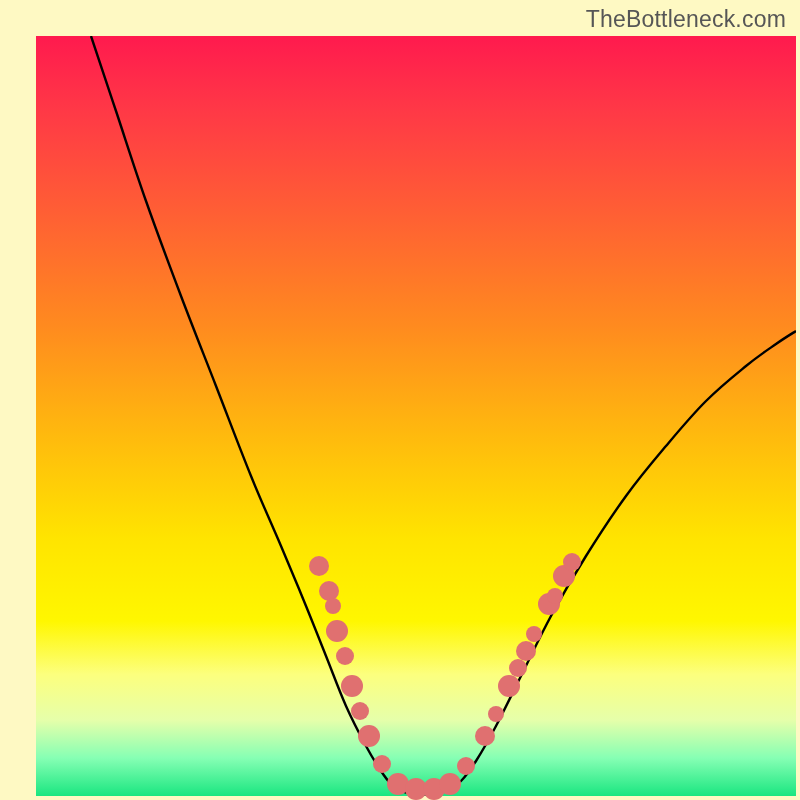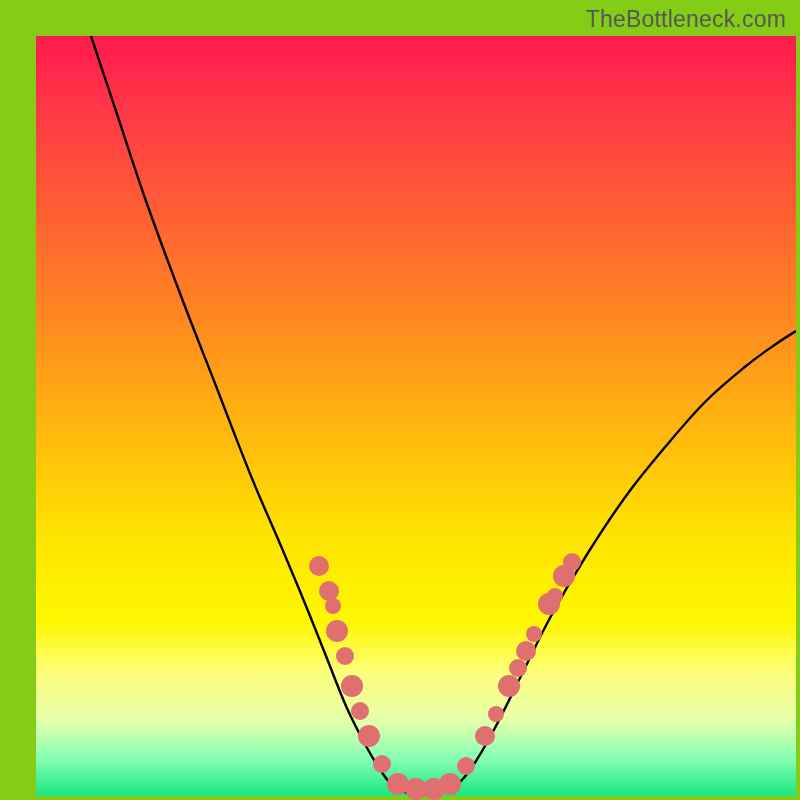--- a/index.html
+++ b/index.html
@@ -8,21 +8,21 @@
     width: 800px;
     height: 800px;
     overflow: hidden;
     background: #000;
     font-family: Arial, Helvetica, sans-serif;
   }
   .frame {
     position: relative;
     width: 800px;
     height: 800px;
-    background: #84cc16;
+    background: #fef9c3;
     text-align: center;
   }
   .watermark {
     position: absolute;
     top: 6px;
     right: 14px;
     color: #565656;
     font-size: 23px;
     font-weight: 400;
     letter-spacing: 0.2px;

